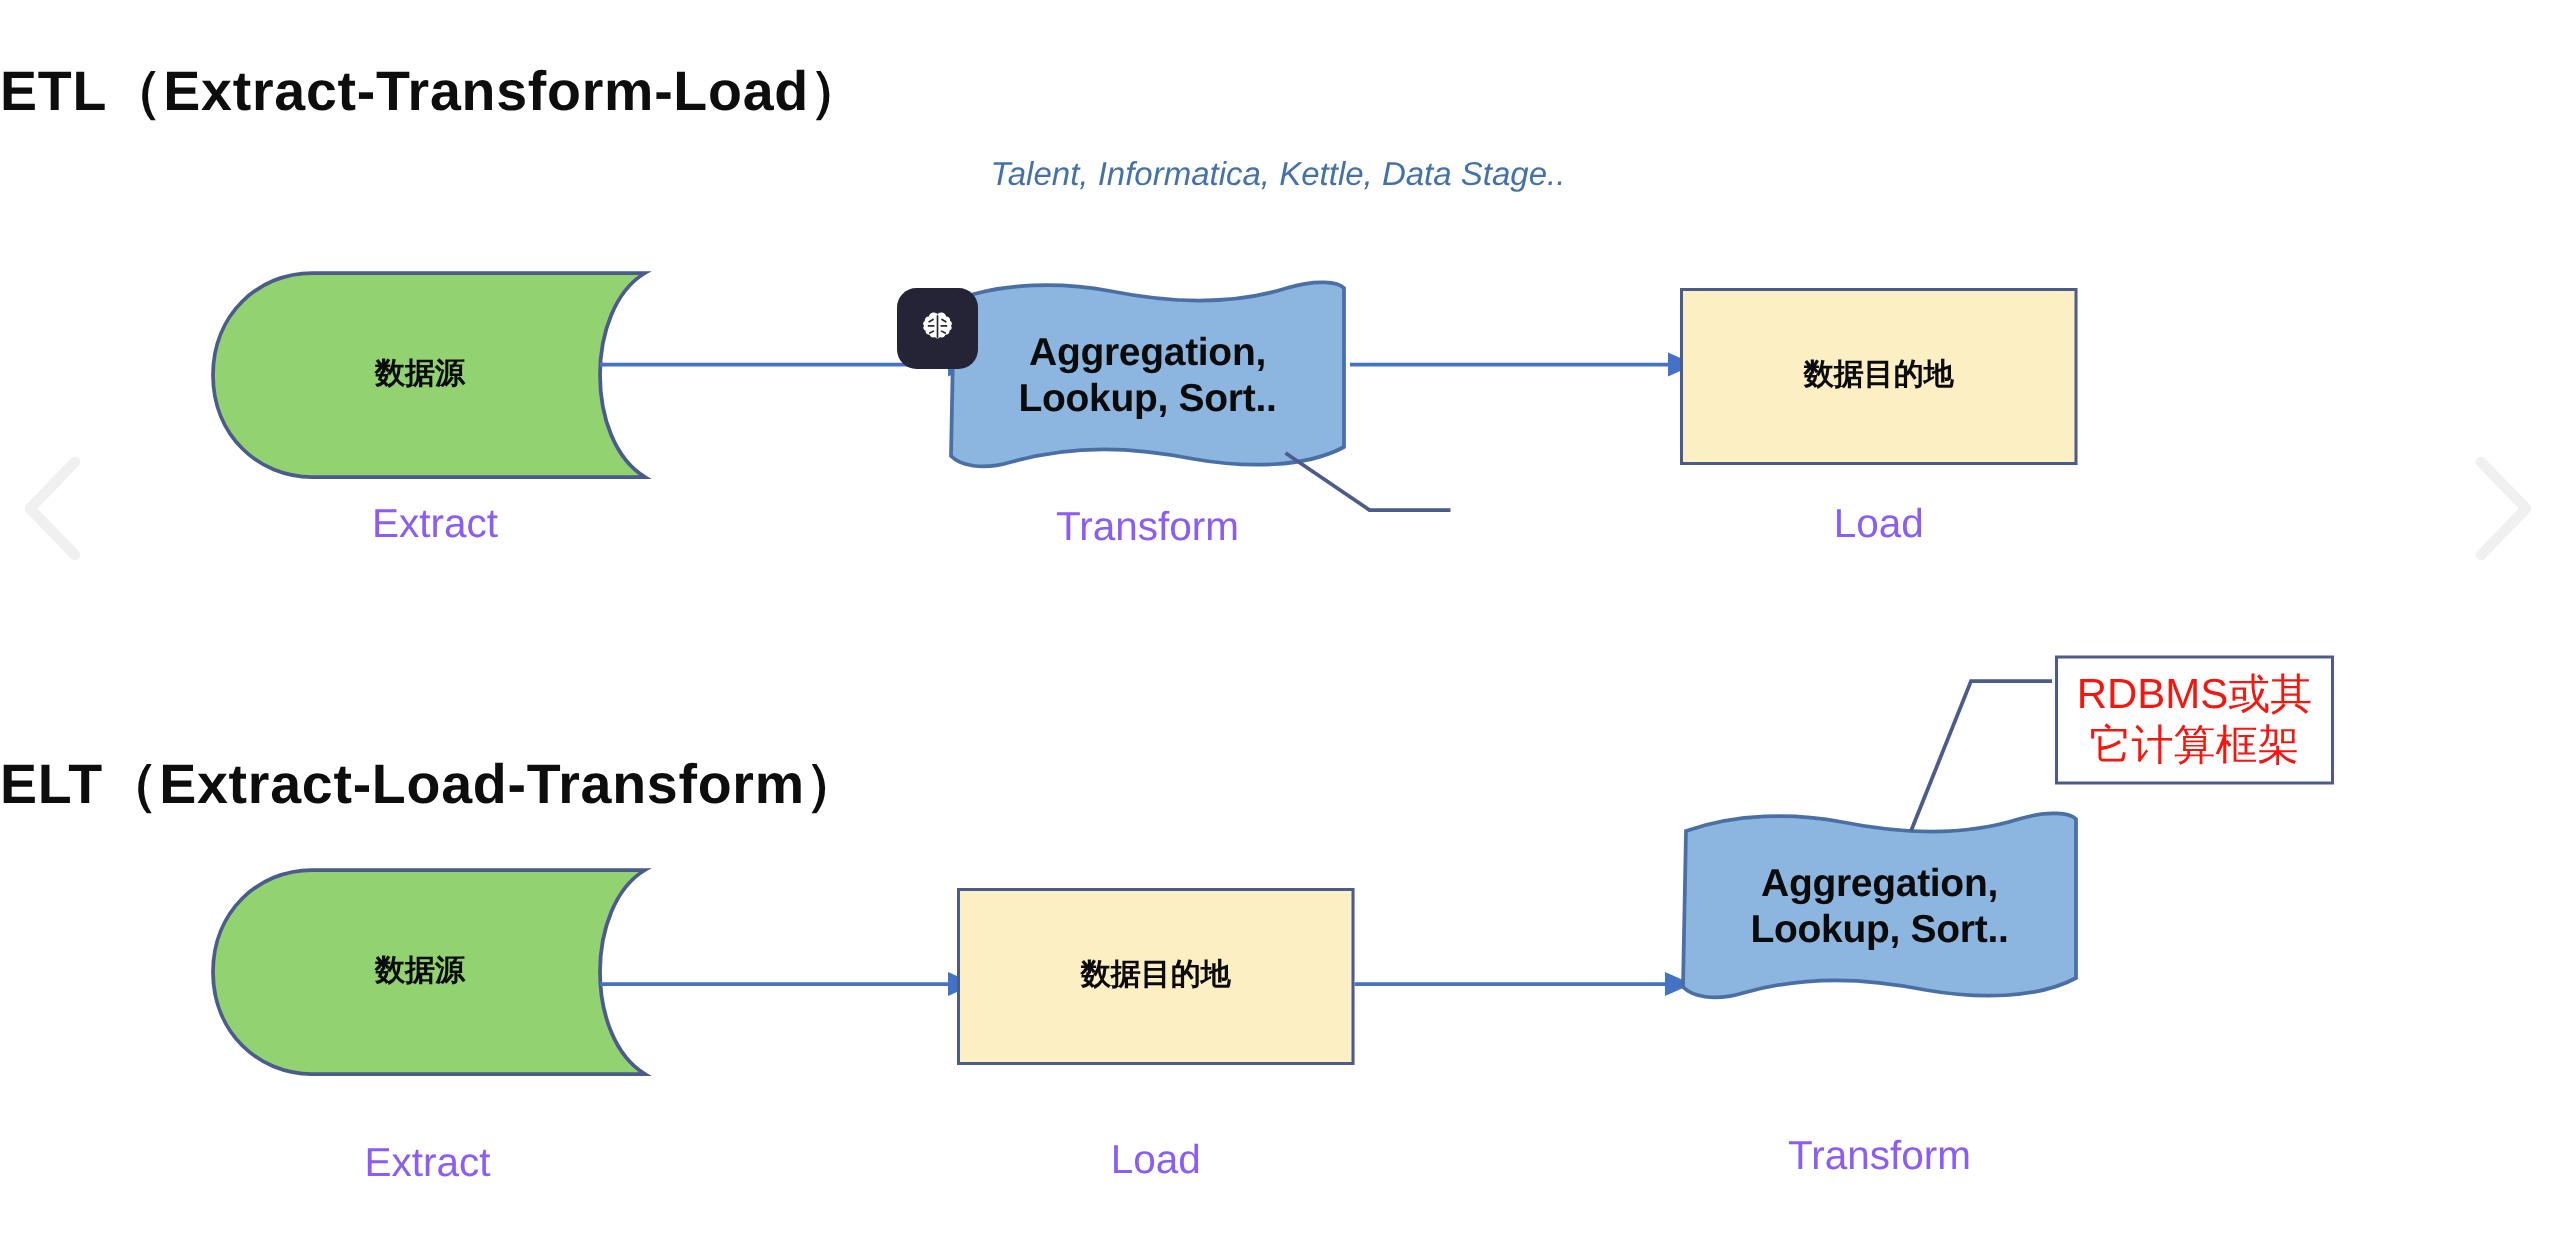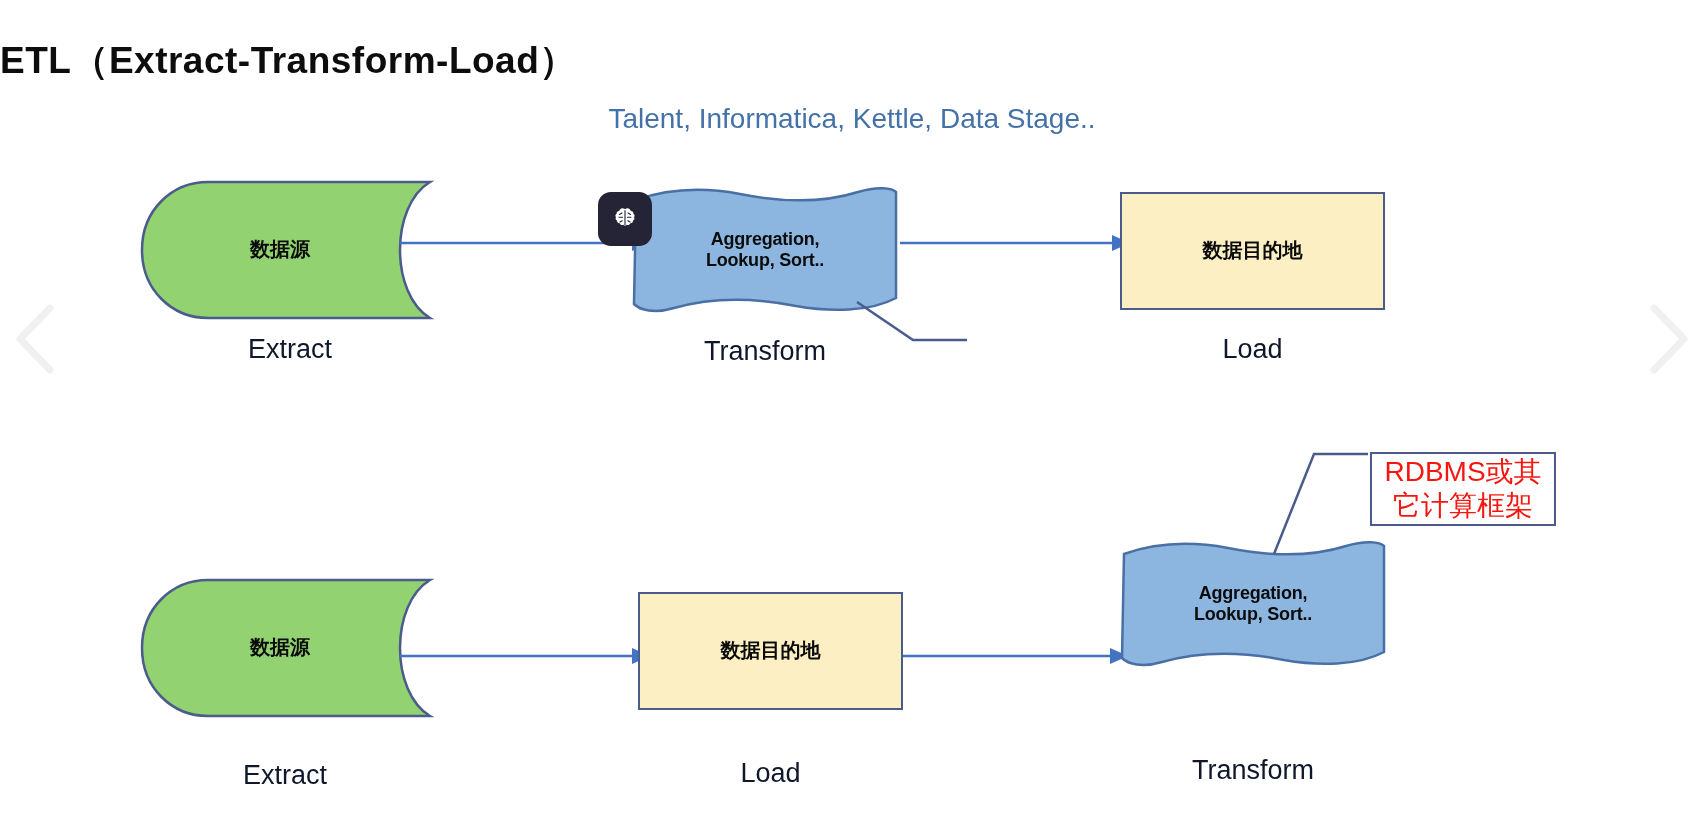--- a/index.html
+++ b/index.html
@@ -29,49 +29,50 @@
     white-space: nowrap;
   }
   #title-etl { top: 36px; }
   #title-elt { top: 498px; }
 
   .etl-subtitle {
     position: absolute;
     left: 0; right: 0;
     top: 103px;
     text-align: center;
-    font-size: 28px;
+    font-size: 22px;
     color: #4472a8;
     white-space: nowrap;
+    font-style: italic;
   }
 
   
   .shape {
     position: absolute;
     display: flex;
     align-items: center;
     justify-content: center;
     text-align: center;
   }
   .shape-label {
     font-size: 20px;
     font-weight: bold;
     color: #0b0b0b;
     line-height: 1.18;
     white-space: pre-line;
     z-index: 2;
     position: relative;
   }
-  .shape-label.latin { font-size: 18px; letter-spacing: -0.2px; text-align: center; }
+  .shape-label.latin { font-size: 26px; letter-spacing: -0.2px; text-align: center; }
 
   .caption {
     position: absolute;
     text-align: center;
     font-size: 27px;
-    color: #0f172a;
+    color: #8b5cf6;
     white-space: nowrap;
   }
 
   
   .svg-shape { position: absolute; overflow: visible; }
 
   
   .anno-box {
     position: absolute;
     border: 2px solid #4a5b8c;
@@ -168,20 +169,21 @@
   <div class="shape" style="left:1120px; top:192px; width:265px; height:118px;
        background:#fcefc4; border:2.5px solid #4a5b8c;">
     <span class="shape-label">数据目的地</span>
   </div>
   <div class="caption" style="left:1120px; top:334px; width:265px;">Load</div>
 
   <svg class="svg-shape" style="left:855px; top:300px;" width="120" height="50" viewBox="0 0 120 50">
     <polyline points="2,2 58,40 112,40" fill="none" stroke="#4a5b8c" stroke-width="2.5"></polyline>
   </svg>
 
+  <div class="etl-title" id="title-elt">ELT（Extract-Load-Transform）</div>
 
   <svg class="svg-shape" style="left:140px; top:578px;" width="310" height="140" viewBox="0 0 310 140">
     <path d="M 68,2 L 290,2 C 250,26 250,114 290,138 L 68,138 C 32,138 2,110 2,70 C 2,30 32,2 68,2 Z" fill="#92d271" stroke="#4a5b8c" stroke-width="2.5"></path>
   </svg>
   <div class="shape" style="left:140px; top:578px; width:280px; height:140px;">
     <span class="shape-label">数据源</span>
   </div>
   <div class="caption" style="left:135px; top:760px; width:300px;">Extract</div>
 
   <svg class="svg-shape" style="left:400px; top:638px;" width="250" height="36" viewBox="0 0 250 36">
@@ -206,21 +208,21 @@
   </svg>
   <div class="shape" style="left:1118px; top:540px; width:270px; height:128px;">
     <span class="shape-label latin">Aggregation,
 Lookup,  Sort..</span>
   </div>
   <div class="caption" style="left:1118px; top:755px; width:270px;">Transform</div>
 
   <svg class="svg-shape" style="left:1272px; top:432px;" width="130" height="125" viewBox="0 0 130 125">
     <polyline points="2,122 42,22 96,22" fill="none" stroke="#4a5b8c" stroke-width="2.5"></polyline>
   </svg>
-  <div class="anno-box" style="left:1370px; top:452px; width:186px; height:74px;justify-content:center;">
+  <div class="anno-box" style="left:1370px; top:437px; width:186px; height:86px;justify-content:center;">
     <span class="anno-text">RDBMS或其
 它计算框架</span>
   </div>
 
   <svg class="chevron" id="chevron-left" viewBox="0 0 60 78">
     <polyline points="44,8 14,39 44,70" fill="none" stroke="#f0f0f0" stroke-width="7" stroke-linecap="round" stroke-linejoin="round"></polyline>
   </svg>
   <svg class="chevron" id="chevron-right" viewBox="0 0 60 78">
     <polyline points="16,8 46,39 16,70" fill="none" stroke="#f0f0f0" stroke-width="7" stroke-linecap="round" stroke-linejoin="round"></polyline>
   </svg>

